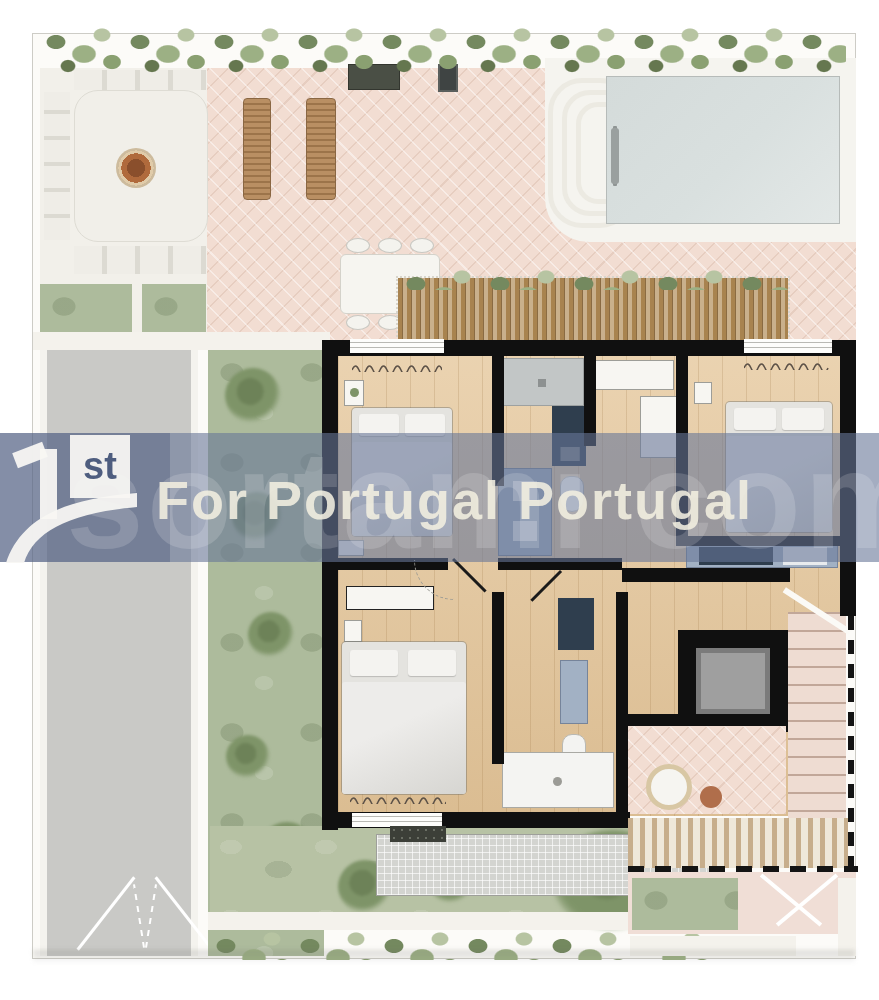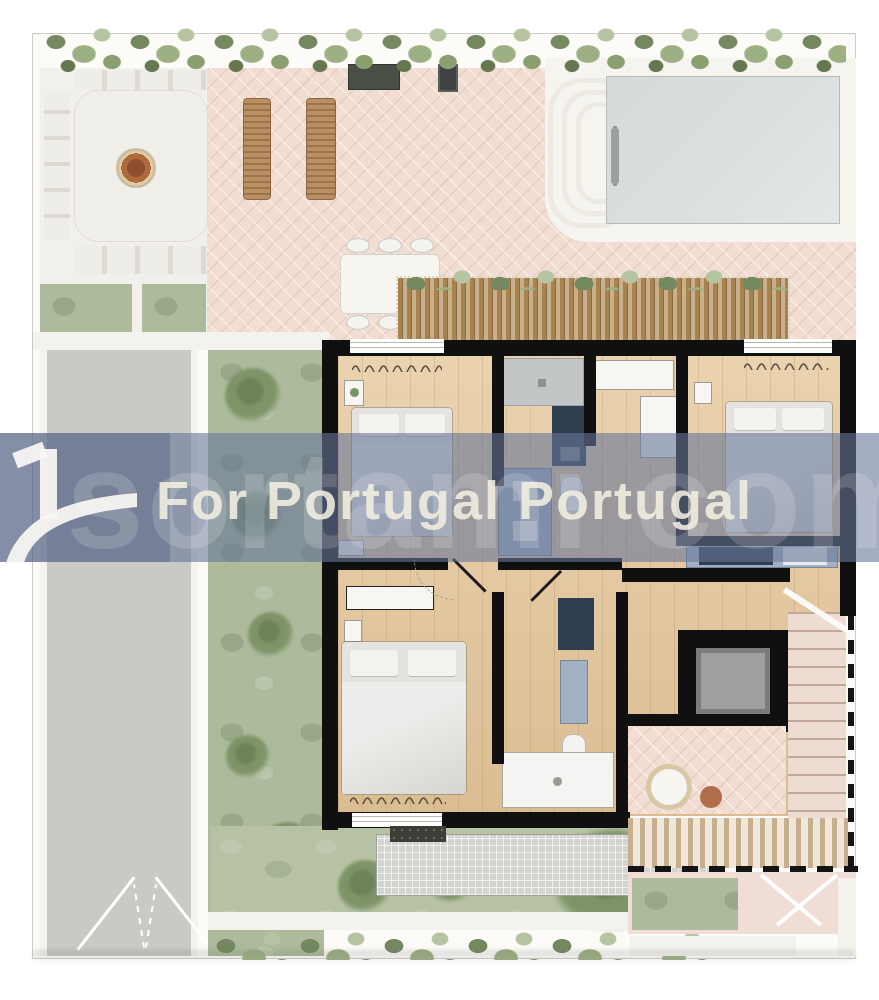--- a/index.html
+++ b/index.html
@@ -269,15 +269,16 @@
     <div class="abs band-deep"></div>
     <div class="abs wm-faint">sortami com</div>
     <div class="abs wm-main">For Portugal Portugal</div>
   </div>
   <div class="abs logo">
     <svg class="abs" style="left:0;top:62px" width="135" height="78" viewBox="0 0 135 78">
       <path d="M2,76 C16,34 55,12 133,6 L133,20 C66,26 30,44 20,76 Z" fill="rgba(248,247,243,0.94)"></path>
     </svg>
     <div class="flag"></div>
     <div class="stem" style="color:transparent;overflow:hidden">1</div>
+    <div class="sq">st</div>
   </div>
 
 </div>
 
 </body></html>

